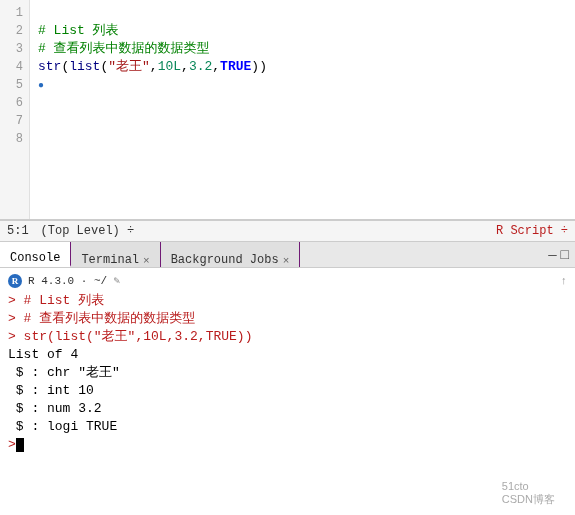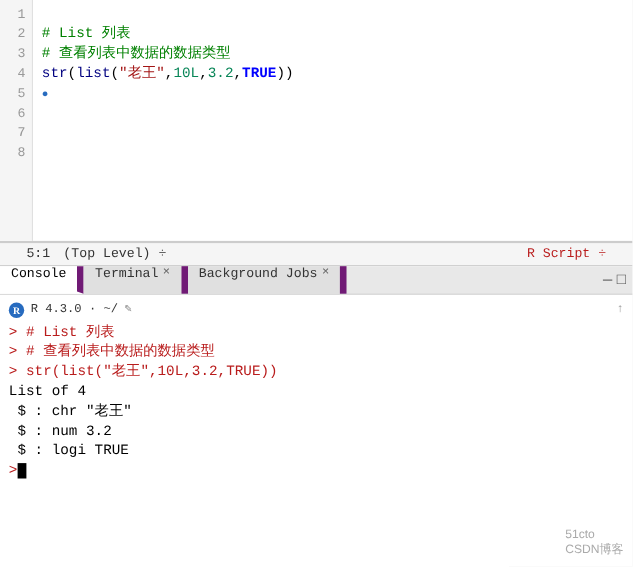--- a/index.html
+++ b/index.html
@@ -51,21 +51,21 @@
     .keyword { color: #0000ff; font-weight: bold; }
 
     
     .status-bar {
       background: #f5f5f5;
       border-top: 1px solid #cccccc;
       border-bottom: 1px solid #cccccc;
       height: 22px;
       display: flex;
       align-items: center;
-      padding: 0 24px;
+      padding: 0 7px;
       font-size: 12px;
       color: #333333;
       justify-content: space-between;
     }
 
     .status-left {
       display: flex;
       gap: 12px;
     }
 
@@ -87,25 +87,25 @@
       background: #e8e8e8;
       border-bottom: 1px solid #cccccc;
       display: flex;
       align-items: stretch;
       height: 26px;
       padding-left: 0;
     }
 
     .tab {
       display: flex;
-      align-items: flex-start;
+      align-items: flex-end;
       padding: 0 10px;
       font-size: 12px;
       cursor: pointer;
-      border-right: 6px solid #701a75;
+      border-right: 1px solid #701a75;
       color: #333333;
       background: #e0e0e0;
       gap: 4px;
       height: 100%;
     }
 
     .tab.active {
       background: #ffffff;
       border-bottom: 2px solid #ffffff;
       font-weight: normal;
@@ -167,21 +167,21 @@
       width: 8px;
       height: 14px;
       background: #000000;
       vertical-align: middle;
     }
 
     
     .watermark {
       position: absolute;
       bottom: 8px;
-      right: 8px;
+      right: 20px;
       font-size: 11px;
       color: #aaaaaa;
       font-family: Arial, sans-serif;
     }
 
     .icon-minimize {
       font-size: 14px;
       color: #555555;
       cursor: pointer;
     }
@@ -282,20 +282,21 @@
         <div style="margin-left: auto;">
           <span class="arrow-icon">↑</span>
         </div>
       </div>
 
       <div class="console-line"><span class="prompt">&gt; # List 列表</span></div>
       <div class="console-line"><span class="prompt">&gt; # 查看列表中数据的数据类型</span></div>
       <div class="console-line"><span class="prompt">&gt; str(list("老王",10L,3.2,TRUE))</span></div>
       <div class="console-line output-text">List of 4</div>
       <div class="console-line output-text"> $ : chr "老王"</div>
+      <div class="console-line output-text"> $ : int 10</div>
       <div class="console-line output-text"> $ : num 3.2</div>
       <div class="console-line output-text"> $ : logi TRUE</div>
       <div class="cursor-line">
         <span class="prompt">&gt; </span>
         <span class="cursor"></span>
       </div>
 
     </div>
   </div>
 

